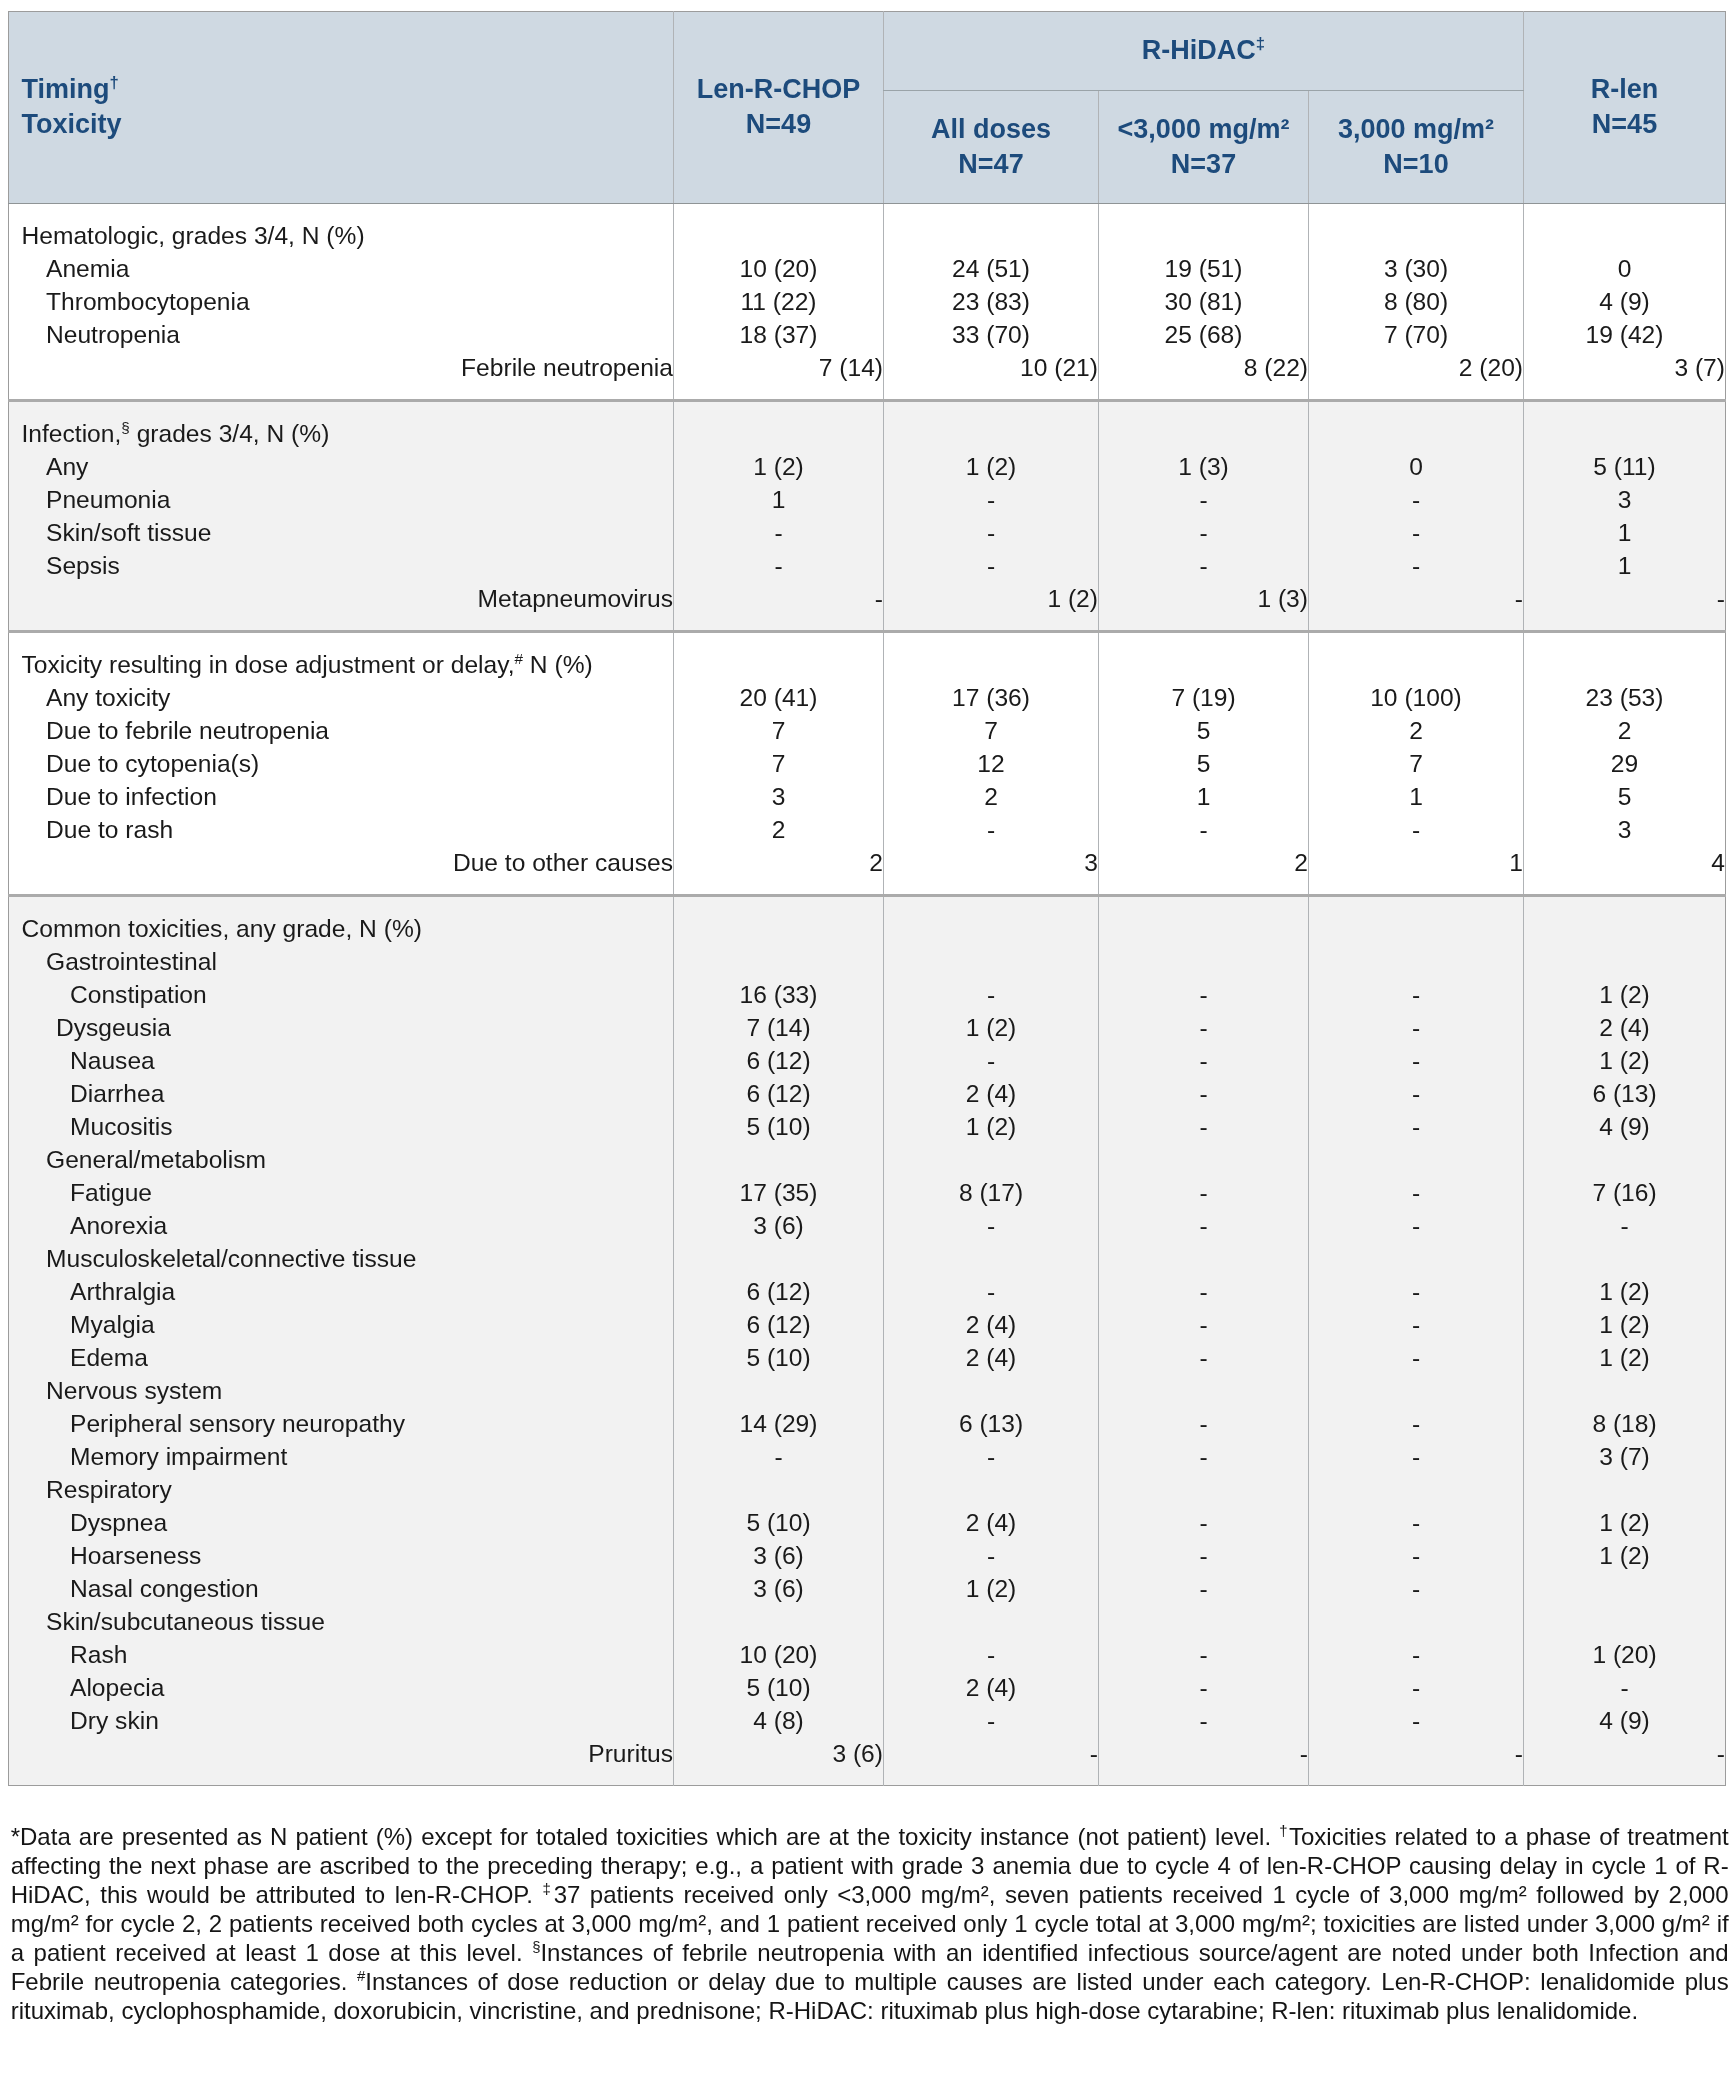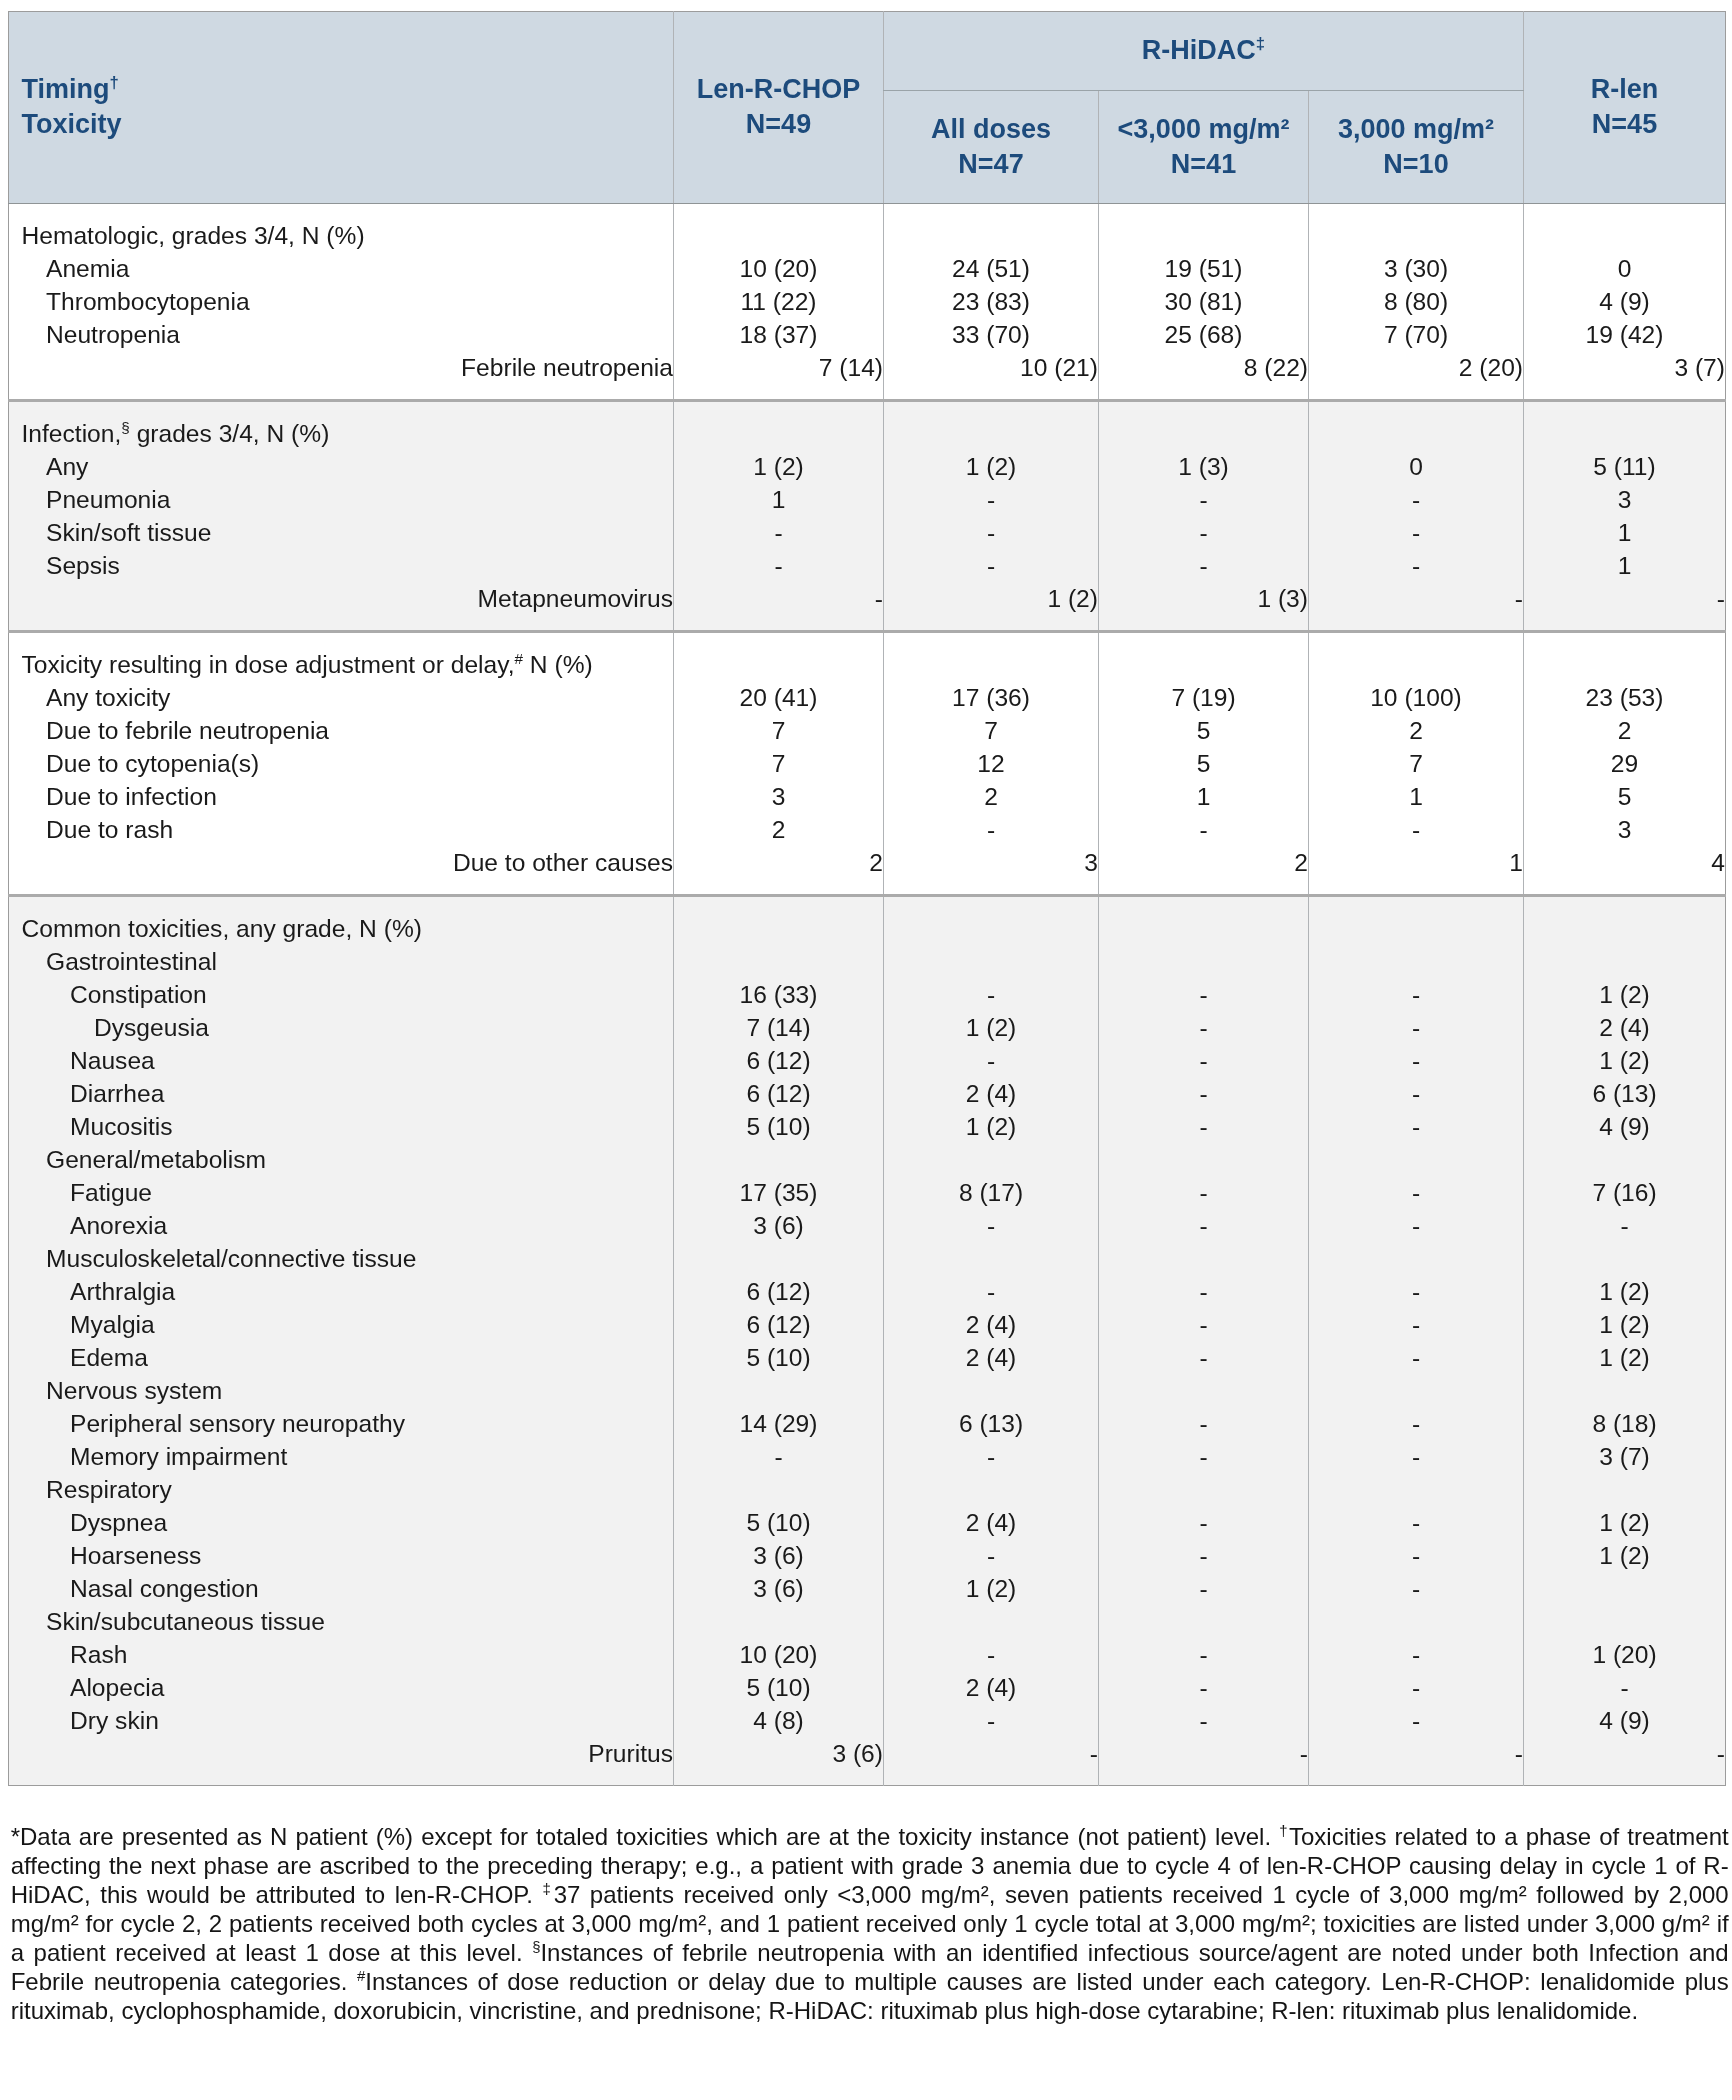--- a/index.html
+++ b/index.html
@@ -101,21 +101,21 @@
           <div>N=45</div>
         </th>
       </tr>
       <tr class="h-row2">
         <th class="bl hbb">
           <div>All doses</div>
           <div>N=47</div>
         </th>
         <th class="bl hbb">
           <div>&lt;3,000 mg/m²</div>
-          <div>N=41</div>
+          <div>N=37</div>
         </th>
         <th class="bl hbb">
           <div>3,000 mg/m²</div>
           <div>N=10</div>
         </th>
       </tr>
     </thead>
   <tbody class="sec-white">
         <tr class="row-first">
           <td class="c-label" style="padding-left: 12.5px;">Hematologic, grades 3/4, N (%)</td>
@@ -285,21 +285,21 @@
         </tr>
         <tr>
           <td class="c-label" style="padding-left: 61px;">Constipation</td>
           <td class="c-val bl">16 (33)</td>
           <td class="c-val bl">-</td>
           <td class="c-val bl">-</td>
           <td class="c-val bl">-</td>
           <td class="c-val bl">1 (2)</td>
         </tr>
         <tr>
-          <td class="c-label" style="padding-left: 85px;">Dysgeusia</td>
+          <td class="c-label" style="padding-left: 47px;">Dysgeusia</td>
           <td class="c-val bl">7 (14)</td>
           <td class="c-val bl">1 (2)</td>
           <td class="c-val bl">-</td>
           <td class="c-val bl">-</td>
           <td class="c-val bl">2 (4)</td>
         </tr>
         <tr>
           <td class="c-label" style="padding-left: 61px;">Nausea</td>
           <td class="c-val bl">6 (12)</td>
           <td class="c-val bl">-</td>

